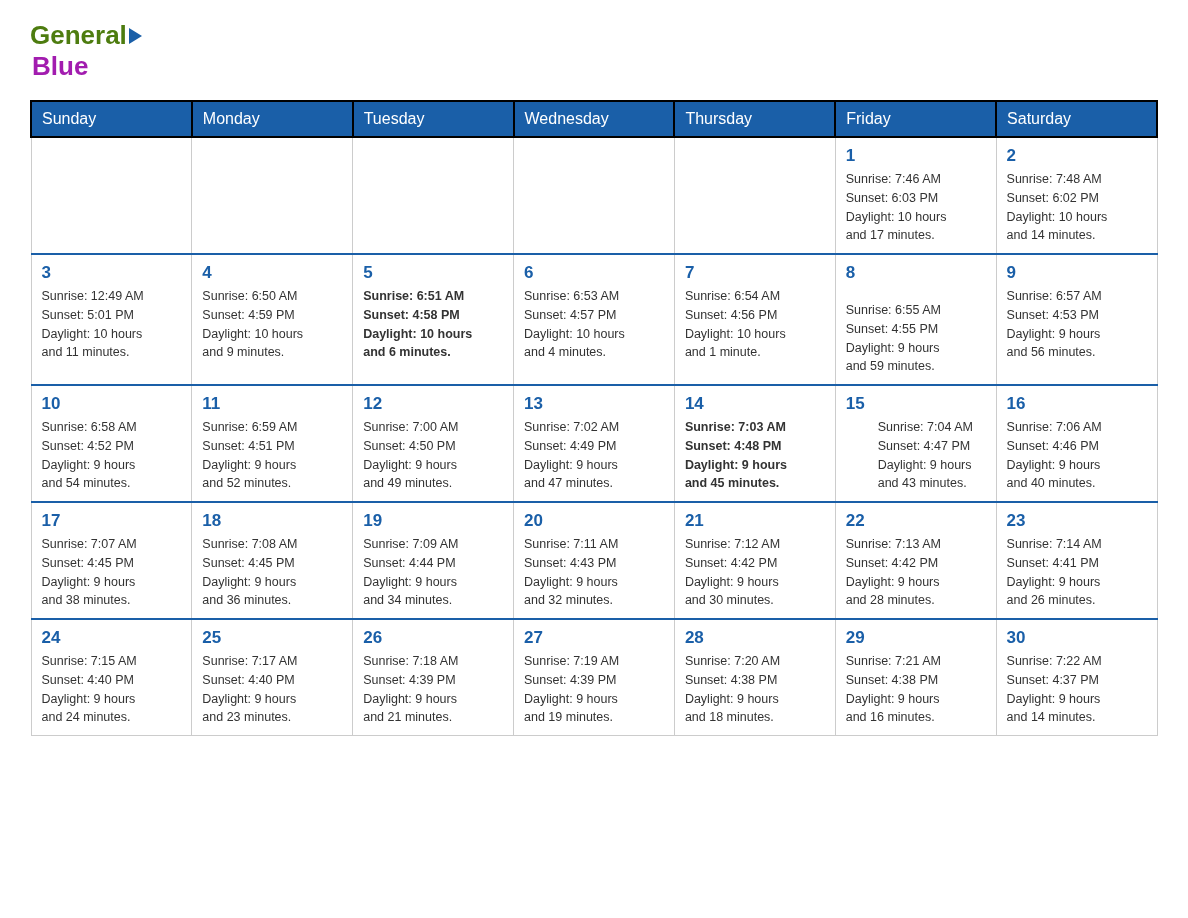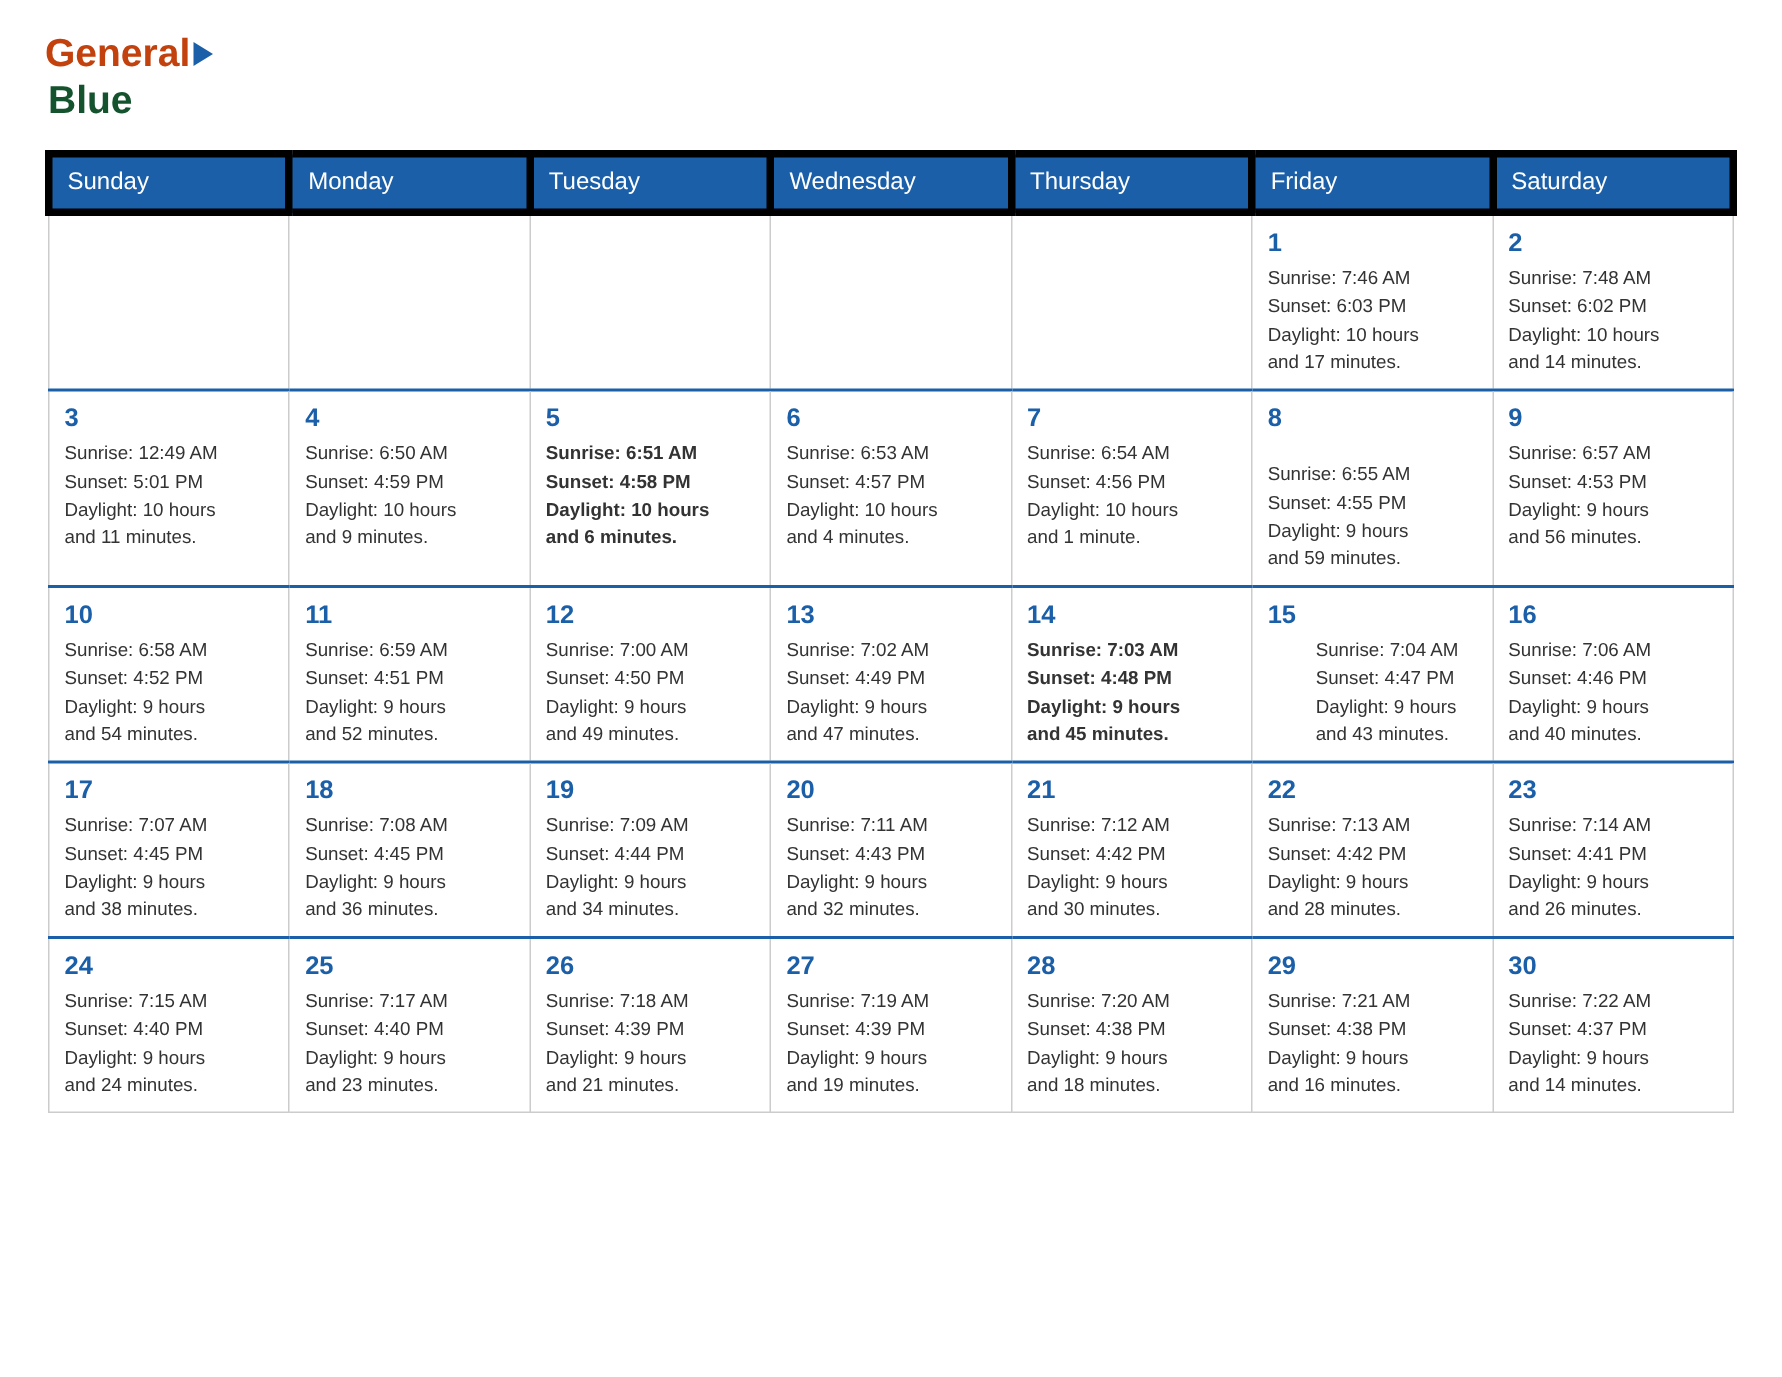--- a/index.html
+++ b/index.html
@@ -36,21 +36,21 @@
       border-collapse: collapse;
       border: 1px solid #aaa;
     }
     .calendar th {
       background-color: #1a5fa8;
       color: #fff;
       font-size: 16px;
       font-weight: normal;
       padding: 8px 10px;
       text-align: left;
-      border: 5px solid #000000;
+      border: 2px solid #000000;
     }
     .calendar td {
       vertical-align: top;
       padding: 8px 10px;
       border: 1px solid #ccc;
       width: calc(100% / 7);
       min-height: 100px;
       font-size: 13px;
       color: #333;
     }
@@ -95,25 +95,25 @@
       display: inline-block;
       margin-left: 2px;
     }
   </style>
 </head>
 <body>
 
 <div class="header-area">
   <div class="logo-block">
     <div class="logo-line1">
-      <span style="font-size:26px;font-weight:bold;color:#c2410c;letter-spacing:0;">General</span>
+      <span style="font-size:26px;font-weight:bold;color:#4d7c0f;letter-spacing:0;">General</span>
       <span class="triangle-right"></span>
     </div>
     <div class="logo-line2">
-      <span style="font-size:26px;font-weight:bold;color:#14532d;">Blue</span>
+      <span style="font-size:26px;font-weight:bold;color:#a21caf;">Blue</span>
     </div>
   </div>
   <div class="title-area">
     <div class="main-title"></div>
     <div class="subtitle"></div>
   </div>
 </div>
 
 <table class="calendar">
   <thead>

